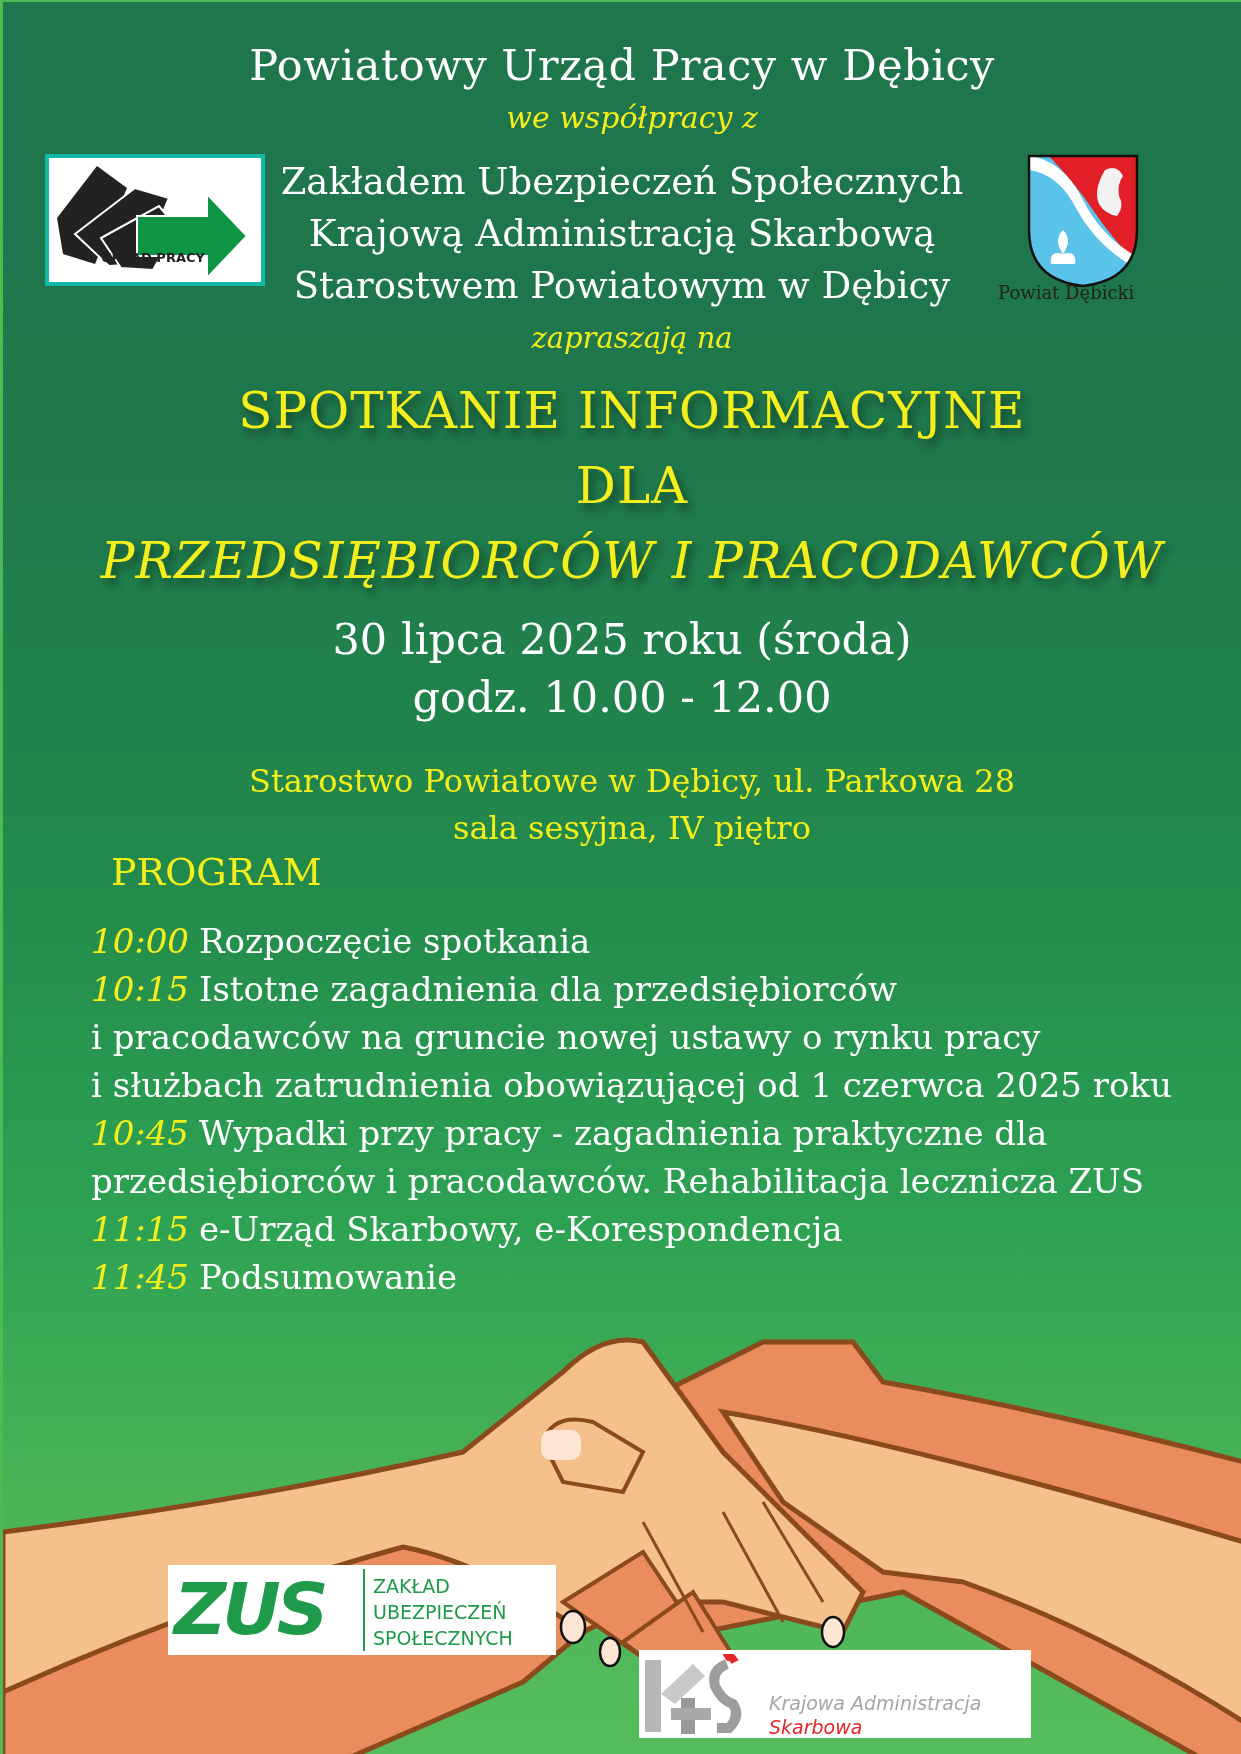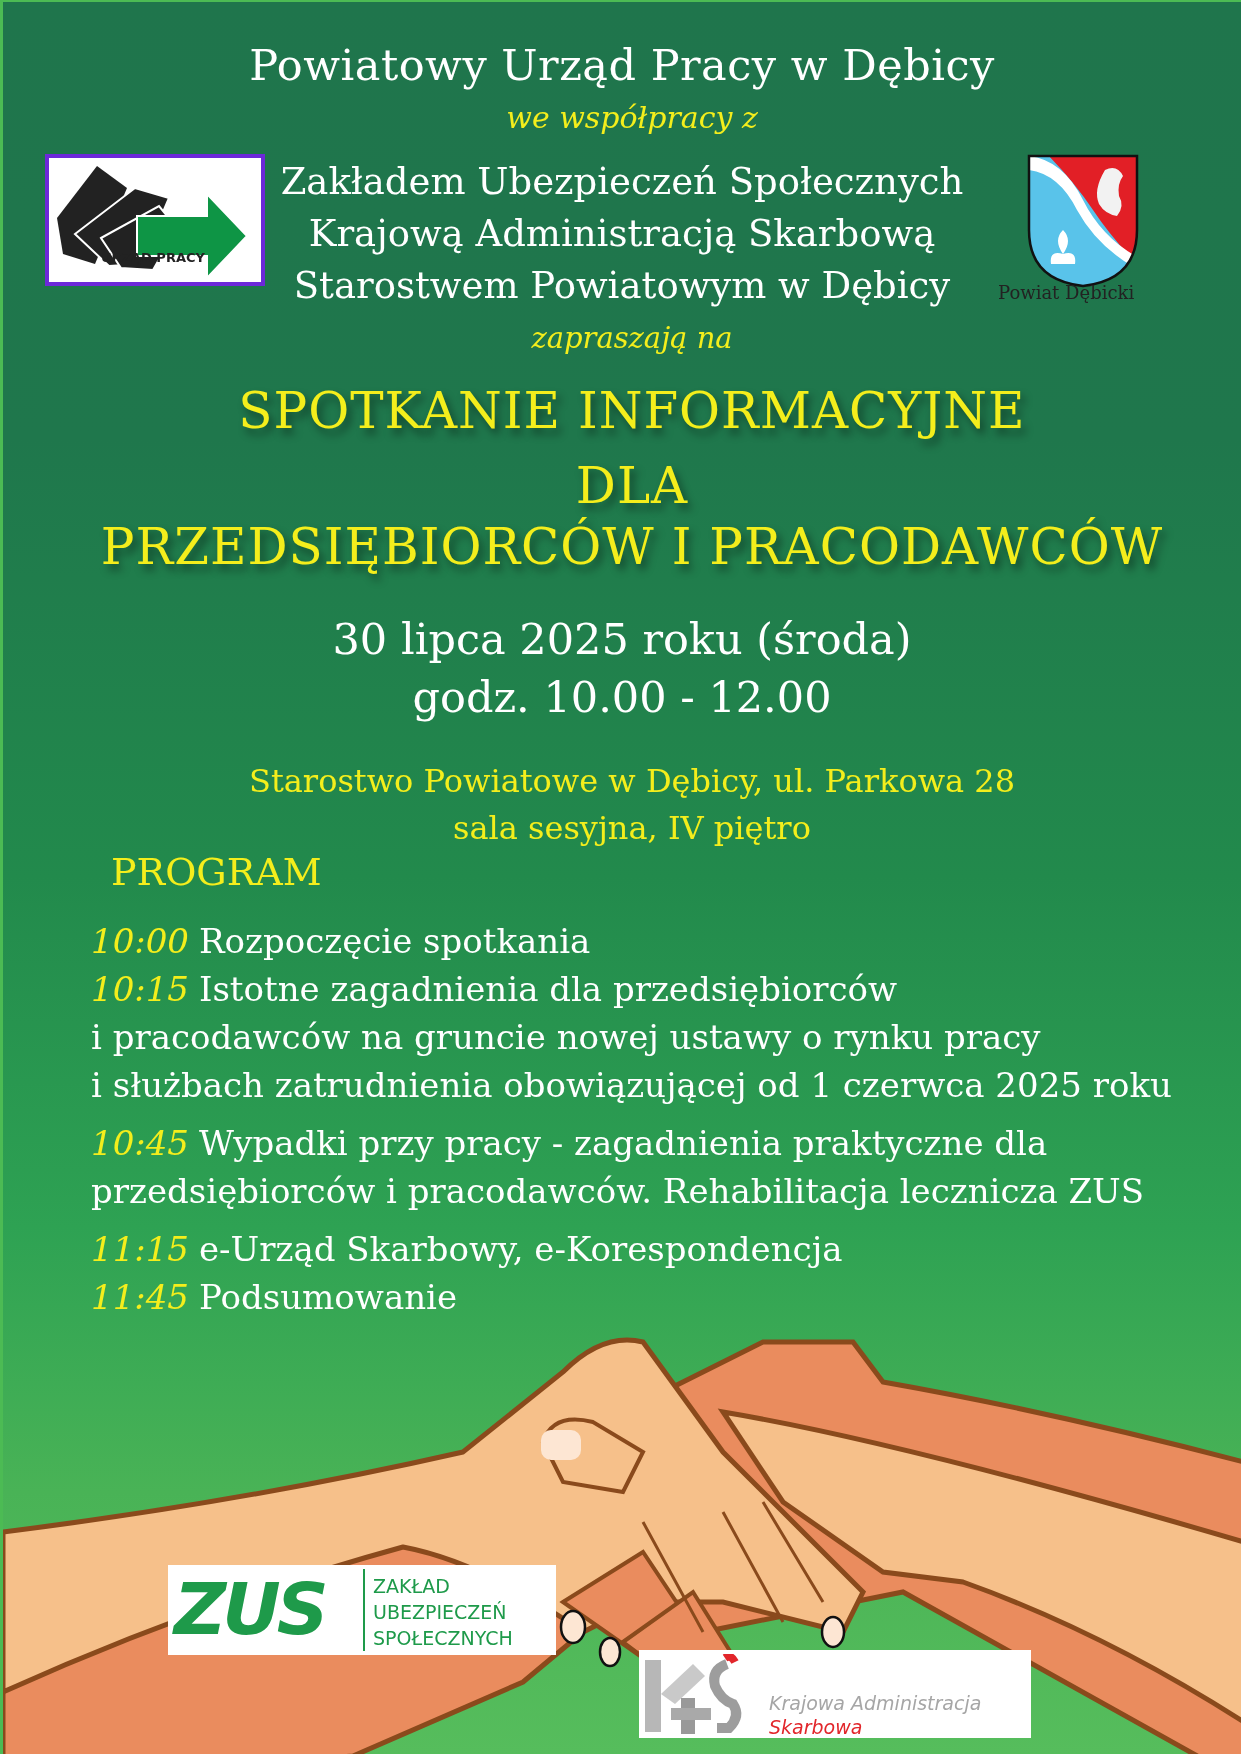--- a/index.html
+++ b/index.html
@@ -22,35 +22,35 @@
   #collab-label { top: 86px; font-size: 30px; }
   .partner-line { font-size: 37px; line-height: 52px; }
   #partners { top: 142px; }
   #invite { top: 307px; font-size: 29px; }
   .event-title {
     font-size: 50px; letter-spacing: 1px;
     text-shadow: 4px 6px 8px rgba(0,0,0,0.45);
   }
   #title-1 { top: 368px; }
   #title-2 { top: 443px; }
-  #title-3 { top: 504px; }
+  #title-3 { top: 518px; font-style: italic; }
   #date-line { top: 600px; font-size: 43px; }
   #time-line { top: 658px; font-size: 43px; }
   #venue-line-1 { top: 748px; font-size: 32px; }
   #venue-line-2 { top: 795px; font-size: 32px; }
   #program-heading { left: 88px; top: 848px; font-size: 38px; }
   #program { left: 88px; top: 915px; width: 1120px; font-size: 34px; line-height: 48px; }
   .prog-item { margin-bottom: 0; }
-  .prog-item.gap { margin-top: 10px; }
+  .prog-item.gap { }
   .time { font-style: italic; color: #f4ee1c; margin-right: 10px; }
 
   
   #up-logo {
     left: 42px; top: 152px; width: 220px; height: 132px;
-    background: #fff; border: 4px solid #6d28d9;
+    background: #fff; border: 4px solid #14b8a6;
   }
   #coat {
     left: 1020px; top: 148px; width: 120px; height: 150px;
   }
   #coat-label {
     left: 995px; top: 280px; width: 170px; text-align: left;
     font-size: 18px; color: #222; font-family: "DejaVu Serif", serif;
   }
   #zus-logo {
     left: 165px; top: 1563px; width: 388px; height: 90px;

